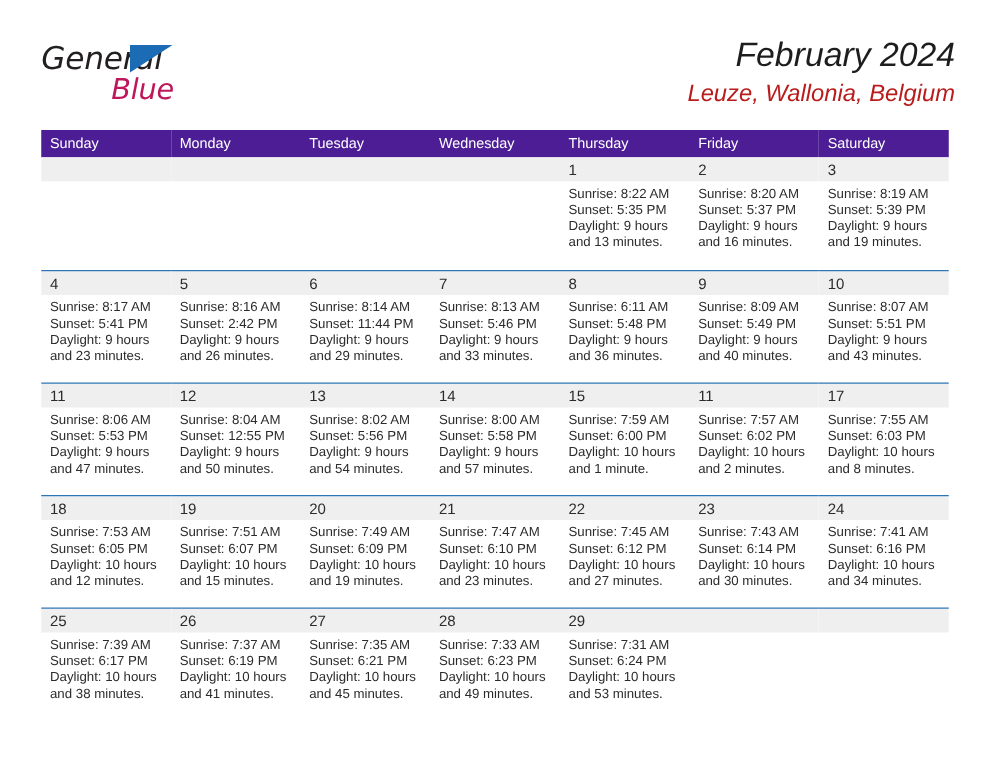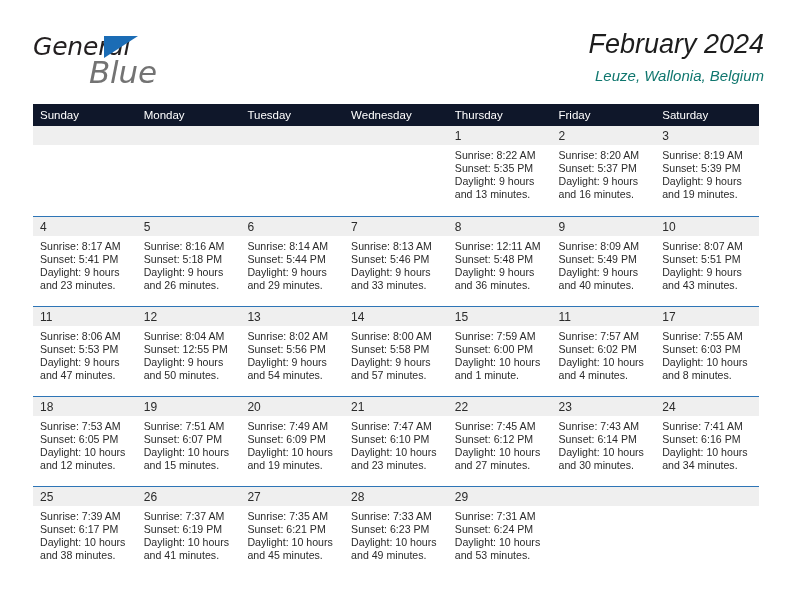--- a/index.html
+++ b/index.html
@@ -46,24 +46,24 @@
     line-height: 25px;
     letter-spacing: -0.2px;
     color: #231f20;
     font-family: "DejaVu Sans", sans-serif;
     font-weight: 400;
   }
   .logo-blue {
     display: block;
     margin-top: 1px;
     margin-left: 56px;
-    font-size: 31px;
+    font-size: 23px;
     line-height: 25px;
     letter-spacing: -0.2px;
-    color: #737373;
+    color: #be185d;
     font-family: "DejaVu Sans", sans-serif;
     font-weight: 400;
   }
   .logo-triangle {
     position: absolute;
     left: 71px;
     top: 2px;
     width: 0;
     height: 0;
     border-left: 34px solid #1b6cb5;
@@ -78,39 +78,39 @@
   }
   .cal-title {
     font-size: 27px;
     line-height: 33px;
     color: #1d1d1d;
     font-weight: 400;
     white-space: nowrap;
   }
   .cal-subtitle {
     margin-top: 6px;
-    font-size: 15px;
+    font-size: 19px;
     line-height: 18px;
-    color: #0f766e;
+    color: #b91c1c;
     font-weight: 400;
     white-space: nowrap;
   }
 
   
   .calendar {
     position: absolute;
     left: 33px;
     top: 104px;
     width: 726px;
     border-collapse: collapse;
     table-layout: fixed;
   }
 
   .calendar th {
-    background: #0f172a;
+    background: #4c1d95;
     color: #ffffff;
     font-size: 11.5px;
     font-weight: 400;
     text-align: left;
     padding: 5px 0 5px 7px;
     height: 19px;
     box-sizing: border-box;
     border: none;
   }
 
@@ -258,47 +258,47 @@
               <div>Sunrise: 8:17 AM</div>
               <div>Sunset: 5:41 PM</div>
               <div>Daylight: 9 hours</div>
               <div>and 23 minutes.</div>
             </div>
           </td>
           <td>
             <div class="daynum">5</div>
             <div class="cell-body">
               <div>Sunrise: 8:16 AM</div>
-              <div>Sunset: 5:18 PM</div>
+              <div>Sunset: 2:42 PM</div>
               <div>Daylight: 9 hours</div>
               <div>and 26 minutes.</div>
             </div>
           </td>
           <td>
             <div class="daynum">6</div>
             <div class="cell-body">
               <div>Sunrise: 8:14 AM</div>
-              <div>Sunset: 5:44 PM</div>
+              <div>Sunset: 11:44 PM</div>
               <div>Daylight: 9 hours</div>
               <div>and 29 minutes.</div>
             </div>
           </td>
           <td>
             <div class="daynum">7</div>
             <div class="cell-body">
               <div>Sunrise: 8:13 AM</div>
               <div>Sunset: 5:46 PM</div>
               <div>Daylight: 9 hours</div>
               <div>and 33 minutes.</div>
             </div>
           </td>
           <td>
             <div class="daynum">8</div>
             <div class="cell-body">
-              <div>Sunrise: 12:11 AM</div>
+              <div>Sunrise: 6:11 AM</div>
               <div>Sunset: 5:48 PM</div>
               <div>Daylight: 9 hours</div>
               <div>and 36 minutes.</div>
             </div>
           </td>
           <td>
             <div class="daynum">9</div>
             <div class="cell-body">
               <div>Sunrise: 8:09 AM</div>
               <div>Sunset: 5:49 PM</div>
@@ -361,21 +361,21 @@
               <div>Daylight: 10 hours</div>
               <div>and 1 minute.</div>
             </div>
           </td>
           <td>
             <div class="daynum">11</div>
             <div class="cell-body">
               <div>Sunrise: 7:57 AM</div>
               <div>Sunset: 6:02 PM</div>
               <div>Daylight: 10 hours</div>
-              <div>and 4 minutes.</div>
+              <div>and 2 minutes.</div>
             </div>
           </td>
           <td>
             <div class="daynum">17</div>
             <div class="cell-body">
               <div>Sunrise: 7:55 AM</div>
               <div>Sunset: 6:03 PM</div>
               <div>Daylight: 10 hours</div>
               <div>and 8 minutes.</div>
             </div>

